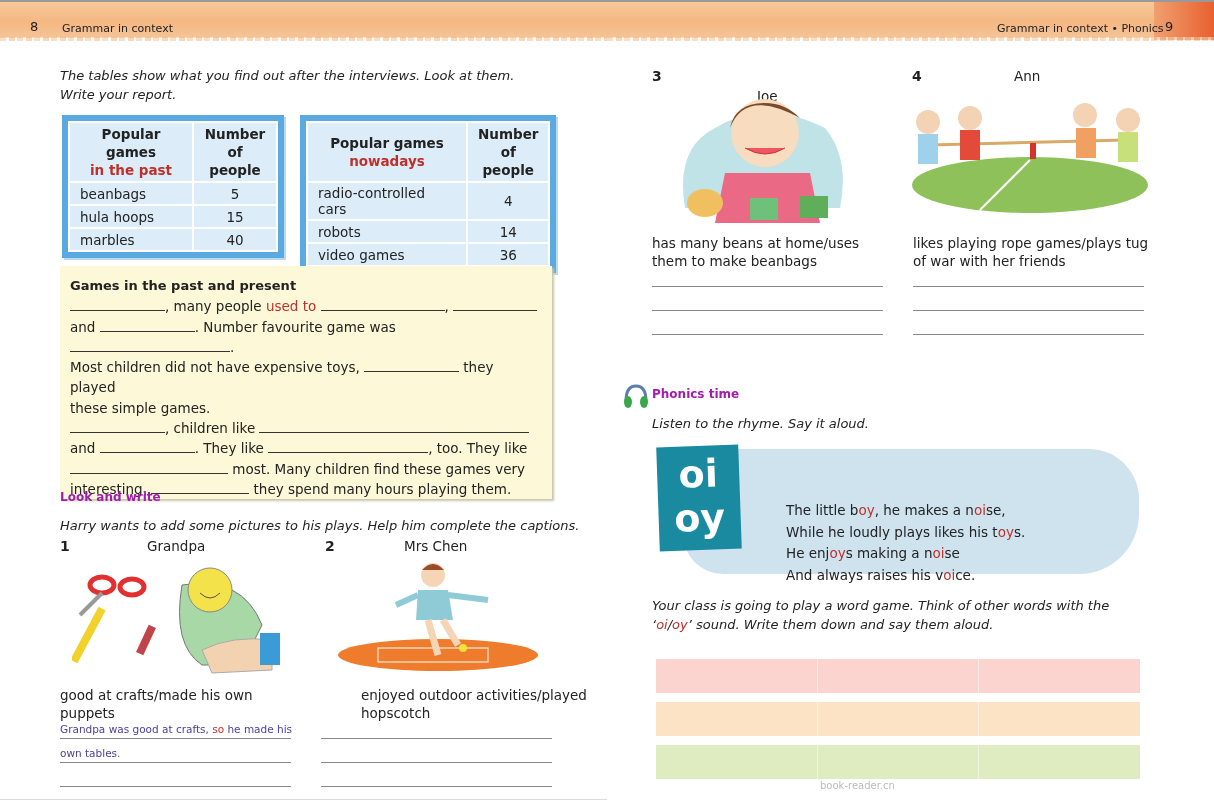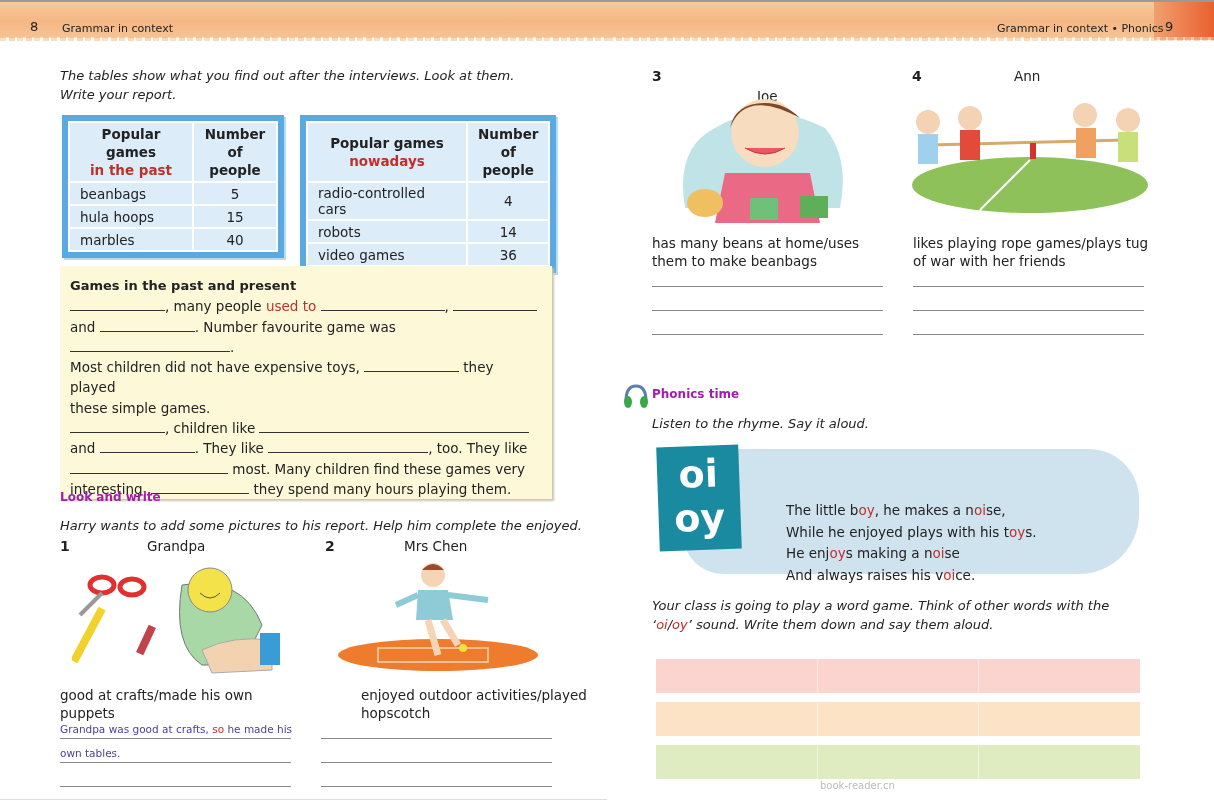--- a/index.html
+++ b/index.html
@@ -129,21 +129,21 @@
     <div><span>and</span> <span class="blank" style="width:95px"></span><span>. Number favourite game was</span> <span class="blank" style="width:160px"></span><span>.</span></div>
     <div><span>Most children did not have expensive toys,</span> <span class="blank" style="width:95px"></span> <span>they played</span></div>
     <div>these simple games.</div>
     <div><span class="blank" style="width:95px"></span><span>, children like</span> <span class="blank" style="width:270px"></span></div>
     <div><span>and</span> <span class="blank" style="width:95px"></span><span>. They like</span> <span class="blank" style="width:160px"></span><span>, too. They like</span></div>
     <div><span class="blank" style="width:158px"></span> <span>most. Many children find these games very</span></div>
     <div><span>interesting,</span> <span class="blank" style="width:98px"></span> <span>they spend many hours playing them.</span></div>
   </div>
 
   <div class="sec-title" style="left:60px;top:490px;">Look and write</div>
-  <p class="instr" style="position:absolute;left:60px;top:516px;width:500px;white-space:nowrap;">Harry wants to add some pictures to his report. Help him complete the enjoyed.</p>
+  <p class="instr" style="position:absolute;left:60px;top:516px;width:500px;white-space:nowrap;">Harry wants to add some pictures to his plays. Help him complete the captions.</p>
 
   <span class="item-num" style="left:60px;top:538px;">1</span>
   <span class="item-name" style="left:147px;top:538px;">Grandpa</span>
   <span class="item-num" style="left:325px;top:538px;">2</span>
   <span class="item-name" style="left:404px;top:538px;">Mrs Chen</span>
 
   <svg class="illu" style="left:72px;top:565px;" width="210" height="110">
     <ellipse cx="30" cy="20" rx="12" ry="8" fill="none" stroke="#e23030" stroke-width="5"></ellipse>
     <ellipse cx="60" cy="22" rx="12" ry="8" fill="none" stroke="#e23030" stroke-width="5"></ellipse>
     <line x1="30" y1="28" x2="8" y2="50" stroke="#999" stroke-width="4"></line>
@@ -240,21 +240,21 @@
 <div class="sec-title" style="left:652px;top:387px;">Phonics time</div>
 <p class="instr" style="position:absolute;left:652px;top:414px;text-align:center;">Listen to the rhyme. Say it aloud.</p>
 
 <div class="rhyme-blob"></div>
 <div class="oi-card">
   <div>oi</div>
   <div>oy</div>
 </div>
 <div class="rhyme" id="rhyme">
     <div><span>The little b</span><span class="red">oy</span><span>, he makes a n</span><span class="red">oi</span><span>se,</span></div>
-    <div><span>While he enjoyed plays with his t</span><span class="red">oy</span><span>s.</span></div>
+    <div><span>While he loudly plays likes his t</span><span class="red">oy</span><span>s.</span></div>
     <div><span>He enj</span><span class="red">oy</span><span>s making a n</span><span class="red">oi</span><span>se</span></div>
     <div><span>And always raises his v</span><span class="red">oi</span><span>ce.</span></div>
   </div>
 
 <p class="instr" style="position:absolute;left:652px;top:596px;width:500px;"><span>Your class is going to play a word game. Think of other words with the ‘</span><span class="red">oi</span><span>/</span><span class="red">oy</span><span>’ sound. Write them down and say them aloud.</span></p>
 
 <div class="word-row" style="top: 659px; background: rgb(251, 211, 207);" id="row0">
   <div class="word-cell"></div>
     <div class="word-cell"></div>
     <div class="word-cell"></div>

